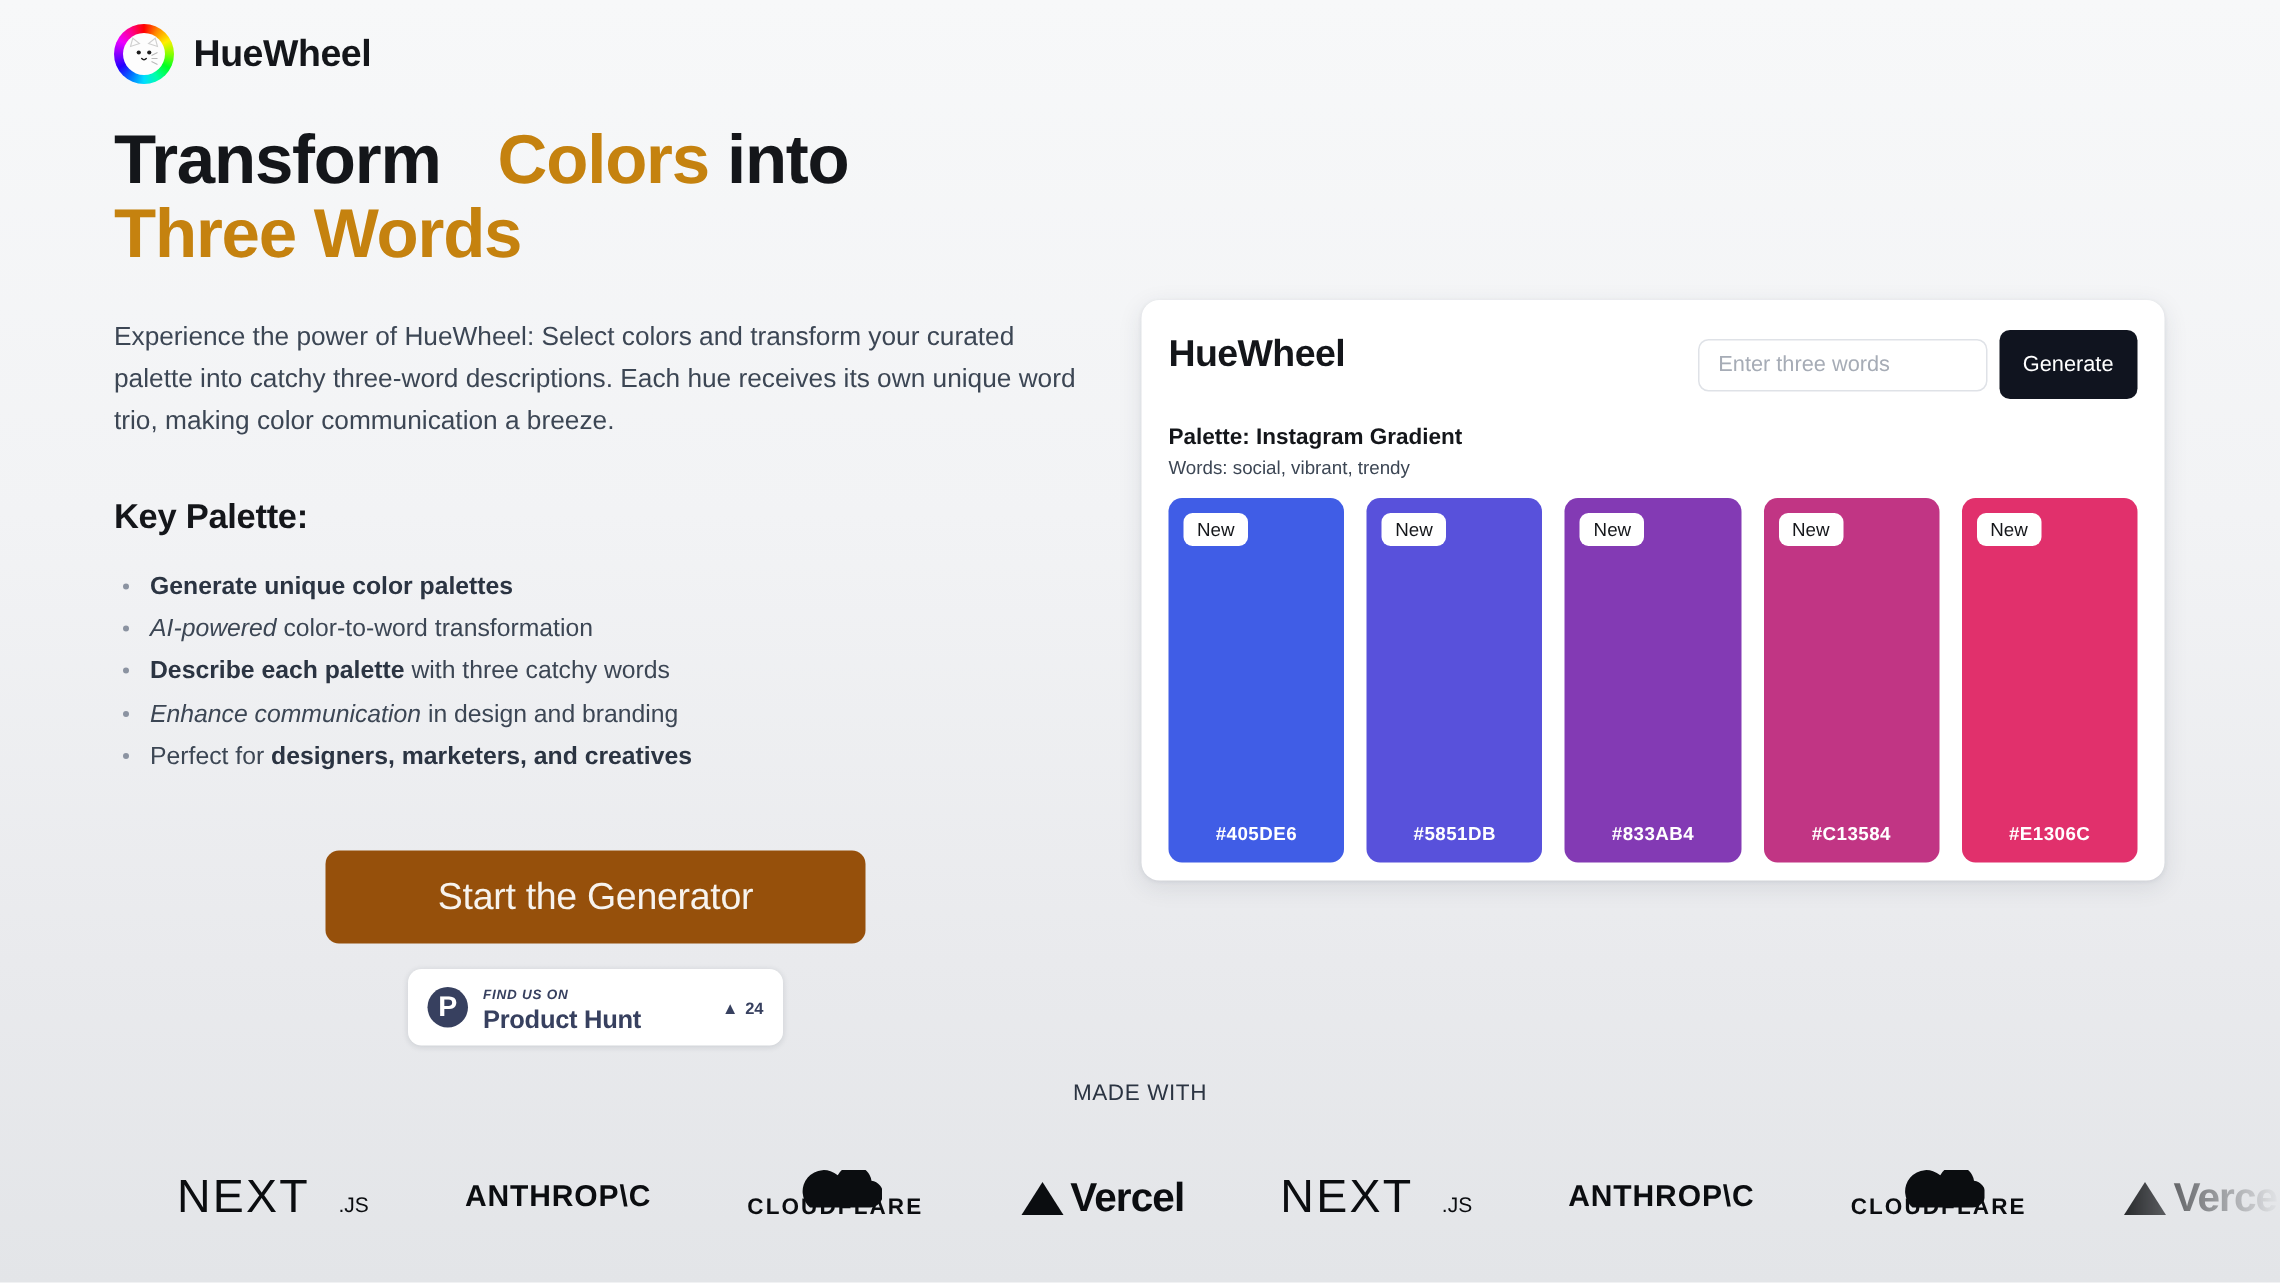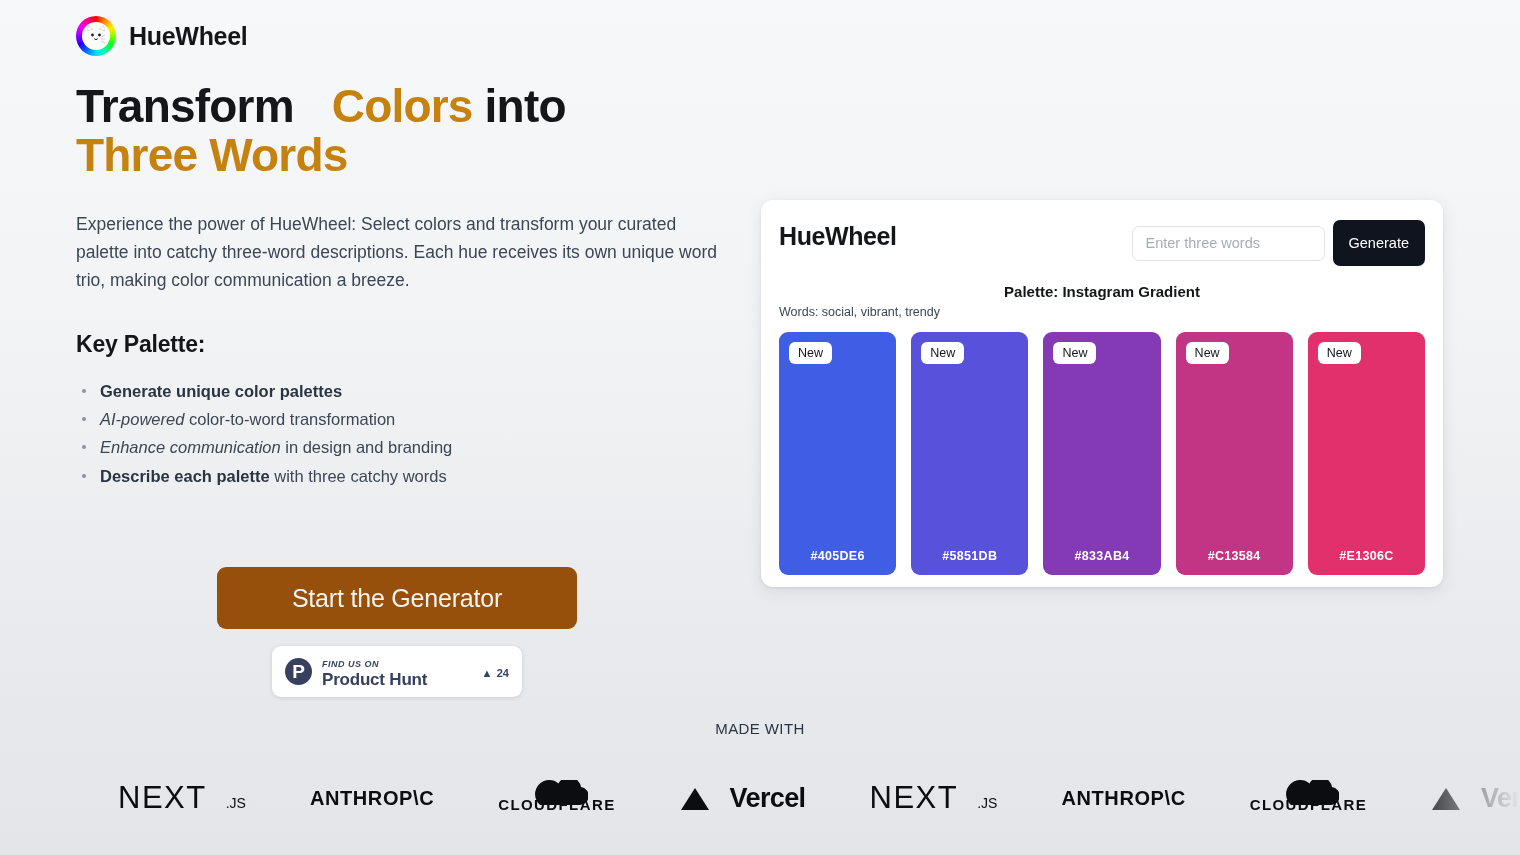--- a/index.html
+++ b/index.html
@@ -240,21 +240,20 @@
     font-family: "Liberation Sans", sans-serif;
     font-size: 14.5px;
     cursor: pointer;
   }
 
   .palette-name {
     margin-top: 17px;
     font-size: 15px;
     font-weight: bold;
     color: #14161a;
-    text-align: center;
   }
   .palette-words {
     margin-top: 5px;
     font-size: 12.5px;
     color: #3c4654;
   }
 
   .swatches {
     margin-top: 13px;
     display: flex;
@@ -357,21 +356,21 @@
     left: 50%;
     transform: translateX(-50%);
     top: -3px;
   }
   .cf-word {
     font-size: 15px;
     font-weight: bold;
     letter-spacing: 1.4px;
   }
   
-  .logo-vercel { display: flex; align-items: center; gap: 20px; }
+  .logo-vercel { display: flex; align-items: center; gap: 4px; }
   .logo-vercel .vc-word {
     font-size: 27px;
     font-weight: bold;
     letter-spacing: -0.6px;
   }
 </style>
 </head>
 <body>
 
 <div class="brand">
@@ -395,22 +394,23 @@
     <span class="hl-accent" style="color: rgb(197, 130, 15);">Three Words</span>
   </h1>
 
   <p class="lede">Experience the power of HueWheel: Select colors and transform your curated palette into catchy three-word descriptions. Each hue receives its own unique word trio, making color communication a breeze.</p>
 
   <h2 class="features-title">Key Palette:</h2>
 
   <ul class="features-list">
     <li><strong>Generate unique color palettes</strong><span></span></li>
     <li><em>AI-powered</em><span> color-to-word transformation</span></li>
+    <li><strong>Describe each palette</strong><span> with three catchy words</span></li>
     <li><em>Enhance communication</em><span> in design and branding</span></li>
-    <li><strong>Describe each palette</strong><span> with three catchy words</span></li>
+    <li><span>Perfect for </span><strong>designers, marketers, and creatives</strong></li>
   </ul>
 </div>
 
 <div class="cta-wrap">
   <button class="cta-button" style="background: rgb(150, 80, 11);">Start the Generator</button>
 
   <div class="ph-badge">
     <span class="ph-icon">P</span>
     <span class="ph-text">
       <span class="ph-top">FIND US ON</span><br>

